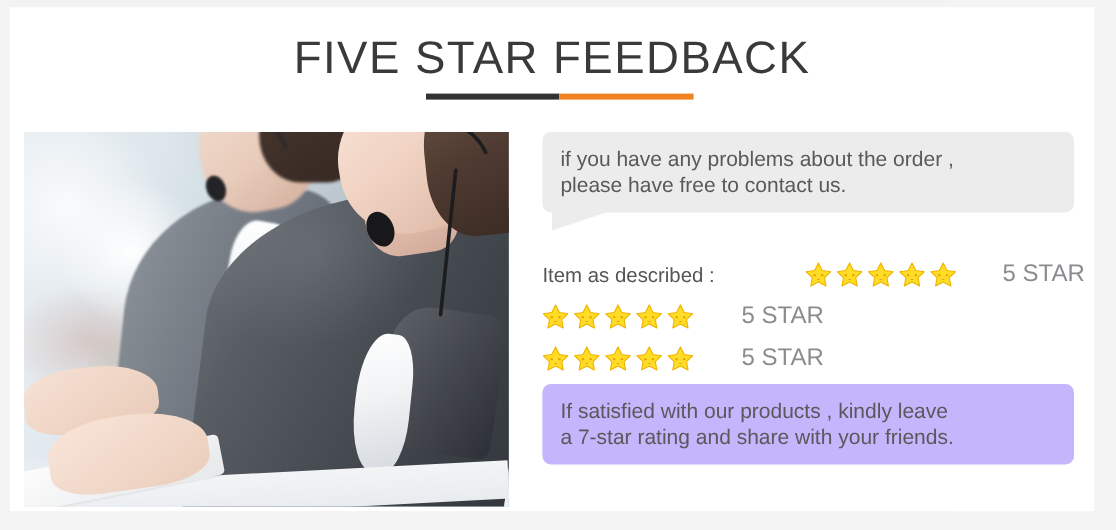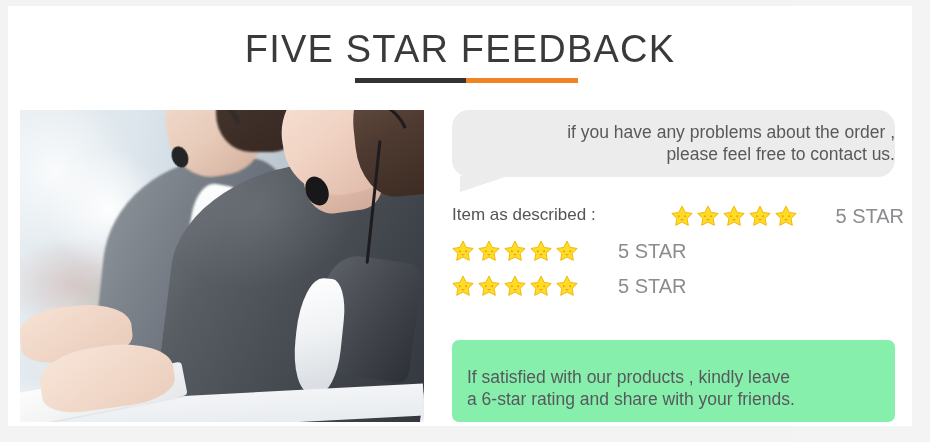--- a/index.html
+++ b/index.html
@@ -309,24 +309,23 @@
   .right-col {
     position: absolute;
     left: 444px;
     top: 104px;
     width: 452px;
   }
   .bubble {
     position: relative;
     width: 443px;
     background: #ececec;
-    border-radius: 17px;
+    border-radius: 7px;
     padding: 11px 0 12px 15px;
     box-sizing: border-box;
-    text-align: right;
   }
   .bubble-line {
     font-size: 17.5px;
     line-height: 22px;
     color: #58595b;
     white-space: nowrap;
   }
   .bubble-tail {
     position: absolute;
     left: 8px;
@@ -336,21 +335,21 @@
     border-style: solid;
     border-width: 16px 48px 0 0;
     border-color: #ececec transparent transparent transparent;
   }
 
   .ratings {
     margin-top: 28px;
   }
   .rating-row {
     display: flex;
-    align-items: flex-start;
+    align-items: flex-end;
     height: 35px;
   }
   .rating-label {
     width: 222px;
     font-size: 17px;
     color: #545558;
     white-space: nowrap;
   }
   .stars {
     width: 138px;
@@ -365,25 +364,25 @@
     display: block;
   }
   .rating-value {
     font-size: 20px;
     color: #8a8c8f;
     white-space: nowrap;
     padding-left: 28px;
   }
 
   .note {
-    margin-top: 30px;
+    margin-top: 10px;
     width: 443px;
-    background: #86efac;
+    background: #c4b5fd;
     border-radius: 7px;
-    padding: 26px 0 12px 15px;
+    padding: 11px 0 12px 15px;
     box-sizing: border-box;
   }
   .note-line {
     font-size: 17.5px;
     line-height: 22px;
     color: #58595b;
     white-space: nowrap;
   }
 </style>
 </head>
@@ -421,21 +420,21 @@
       <div class="desk"></div>
       <div class="hand-a"></div>
       <div class="keyboard"></div>
       <div class="hand-b"></div>
     </div>
 
     <div class="right-col">
 
       <div class="bubble">
         <div class="bubble-line">if you have any problems about the order ,</div>
-        <div class="bubble-line">please feel free to contact us.</div>
+        <div class="bubble-line">please have free to contact us.</div>
         <div class="bubble-tail"></div>
       </div>
 
       <div class="ratings">
 
         <div class="rating-row">
           <div class="rating-label">Item as described :</div>
           <div class="stars">
             <svg class="star" viewBox="0 0 32 32">
                 <path d="M16 1.6 20.6 10.8 30.8 12.3 23.4 19.5 25.2 29.6 16 24.8 6.8 29.6 8.6 19.5 1.2 12.3 11.4 10.8Z" fill="#ffdd27" stroke="#f0b400" stroke-width="1.4" stroke-linejoin="round"></path>
@@ -540,18 +539,18 @@
                 <path d="M13.4 20.4q2.6 2.4 5.2 0 -2.6 3.6 -5.2 0Z" fill="#d33a28"></path>
               </svg>
           </div>
           <div class="rating-value">5 STAR</div>
         </div>
 
       </div>
 
       <div class="note">
         <div class="note-line">If satisfied with our products ,  kindly leave</div>
-        <div class="note-line">a 6-star rating and share with your friends.</div>
+        <div class="note-line">a 7-star rating and share with your friends.</div>
       </div>
 
     </div>
   </div>
 </div>
 
 </body></html>

